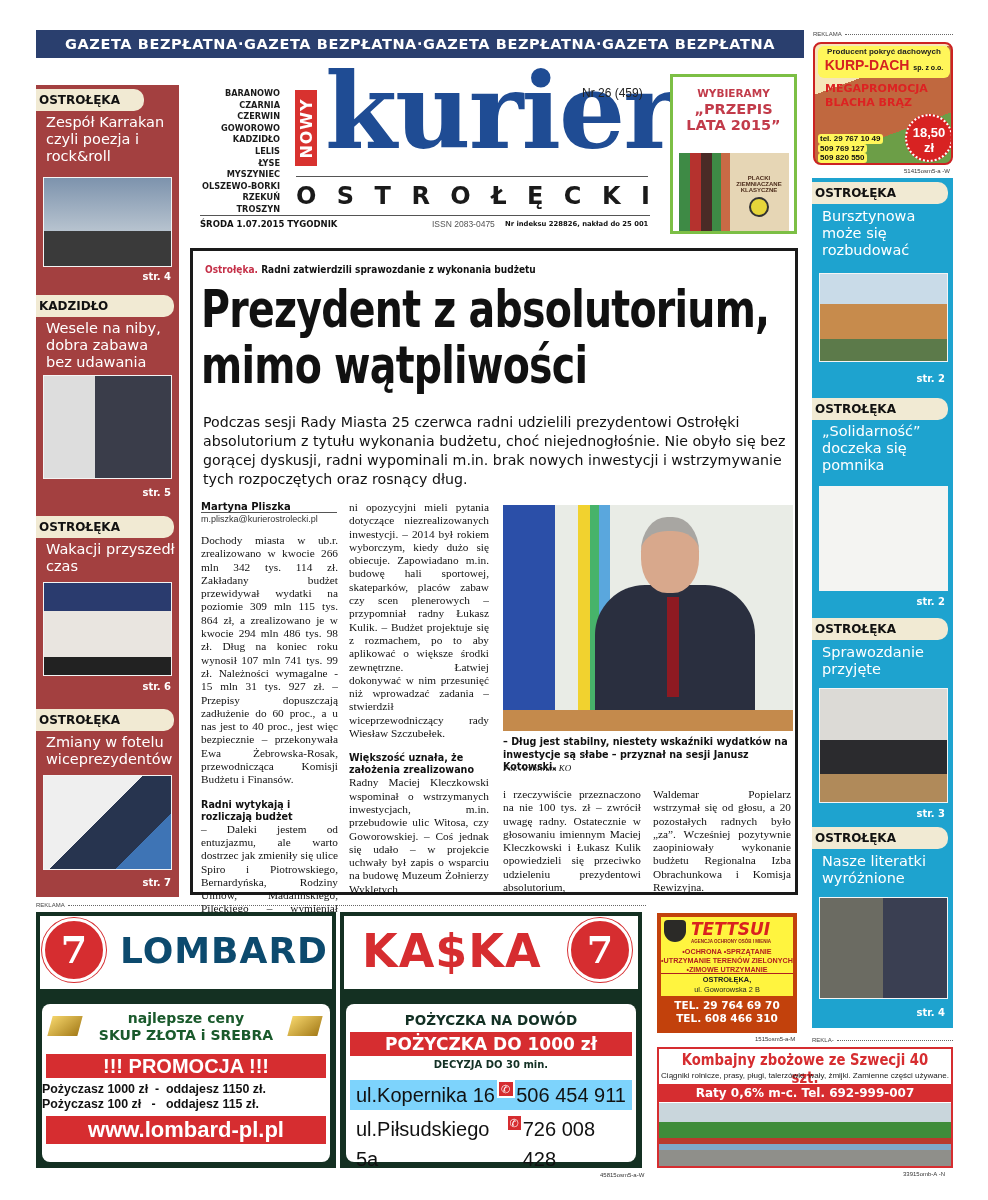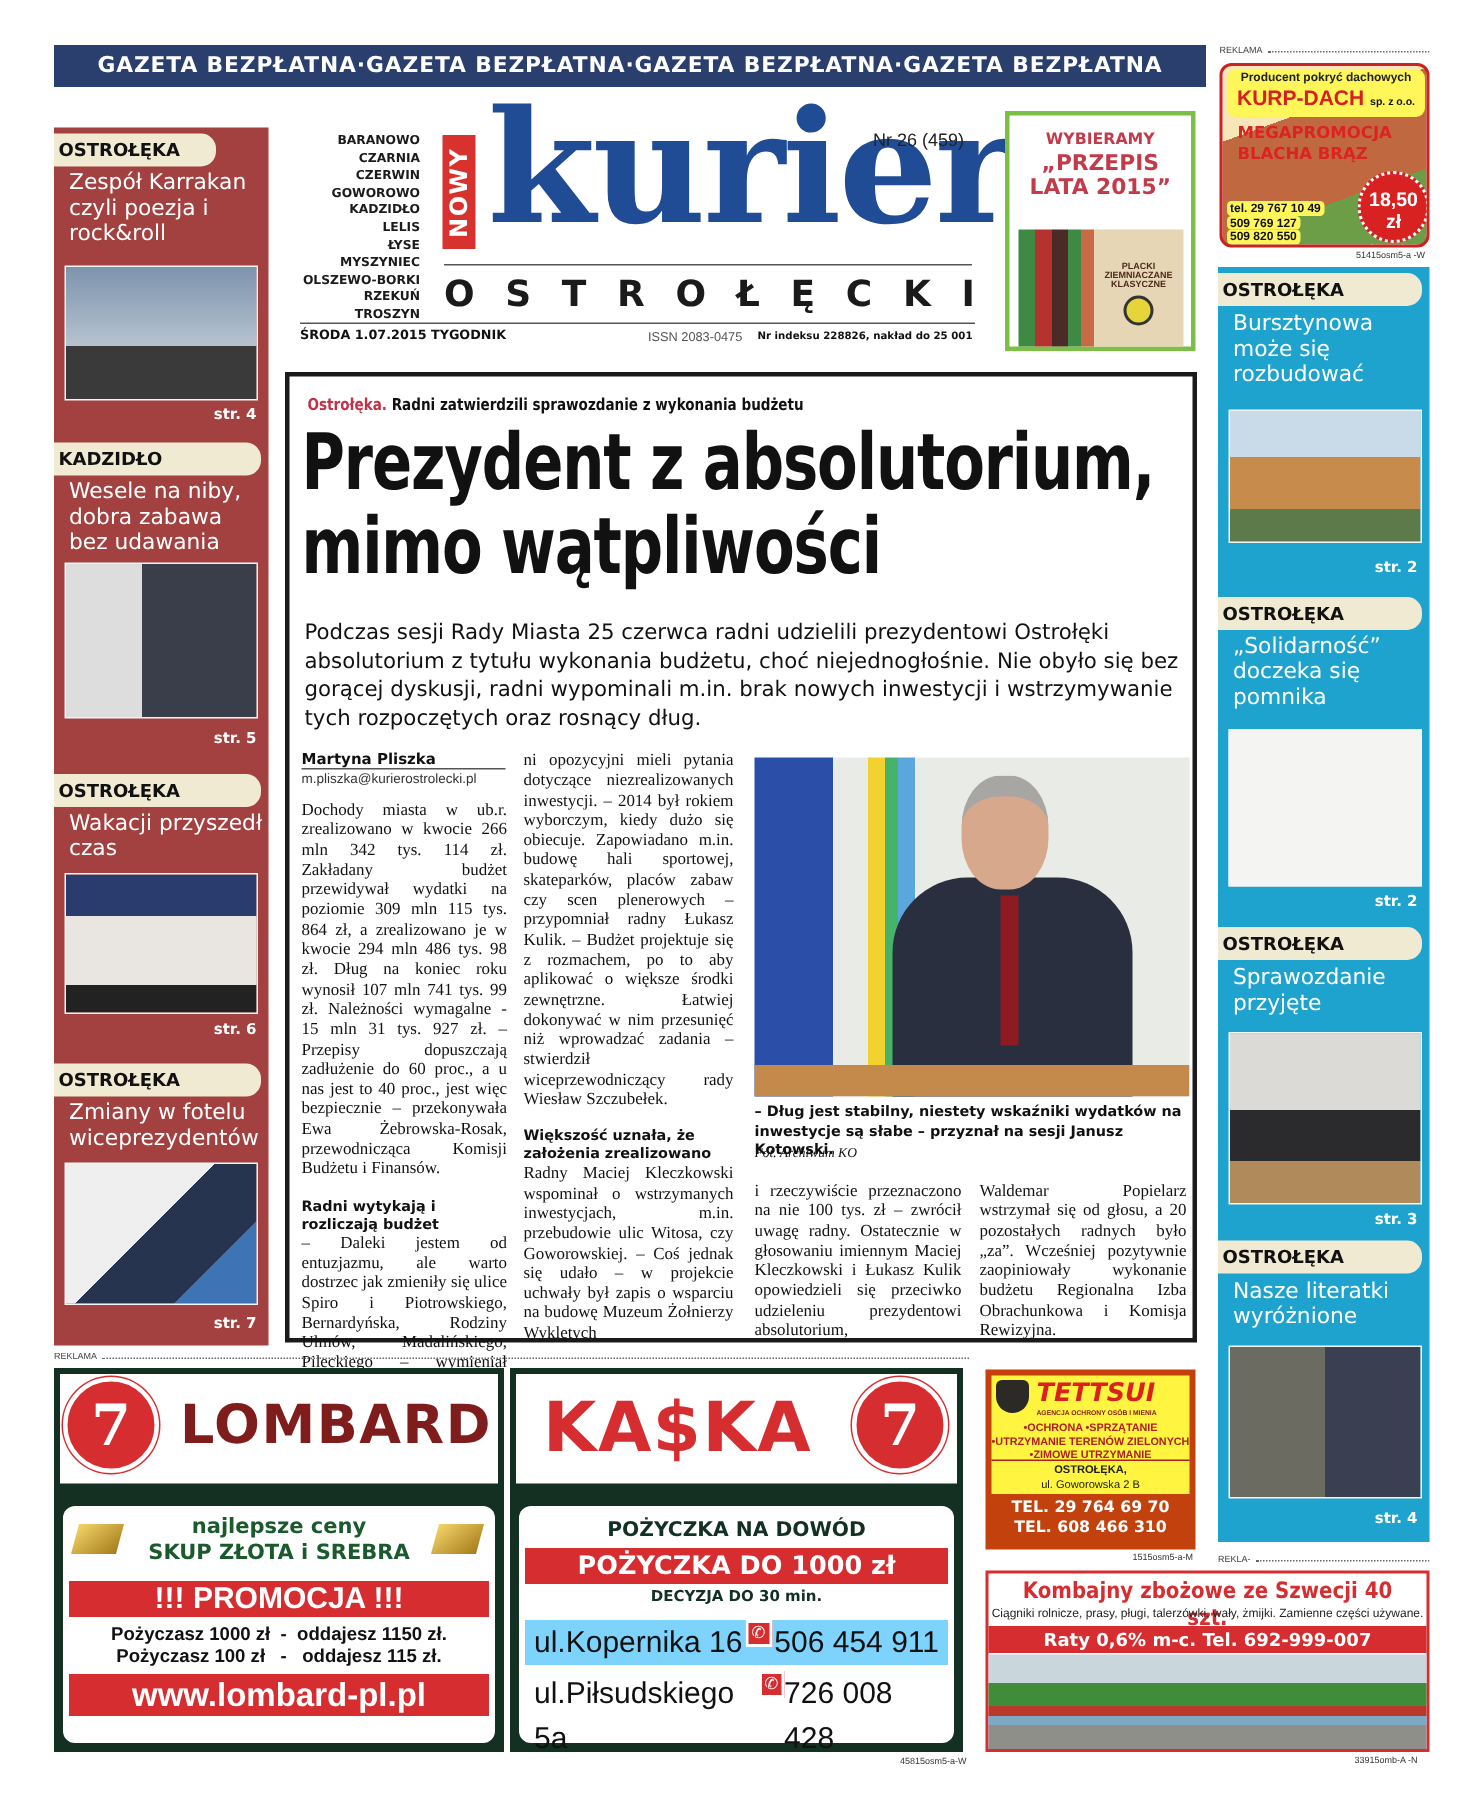--- a/index.html
+++ b/index.html
@@ -63,27 +63,27 @@
 .photo-main .head{position:absolute;left:138px;top:12px;width:58px;height:76px;background:#d8a88c;border-radius:45%;border-top:14px solid #a8a6a2}
 .photo-main .tie{position:absolute;left:164px;top:92px;width:12px;height:100px;background:#8e1a22}
 .photo-main .podium{position:absolute;left:0;top:205px;width:290px;height:21px;background:#c48a4c}
 .caption{position:absolute;left:310px;top:485px;width:292px;font-family:"DejaVu Sans",sans-serif;font-weight:bold;font-size:9.6px;line-height:12.5px}
 .fot{position:absolute;left:310px;top:512px;font-family:"Liberation Serif",serif;font-style:italic;font-size:9px}
 
 .lombard{left:36px;top:912px;width:300px;height:256px;background:#143022;padding:4px}
 .lombard .top{position:absolute;left:4px;top:4px;width:292px;height:73px;background:#fff}
 .badge7{position:absolute;width:64px;height:64px;border-radius:50%;background:#d62d30;border:3px solid #fff;box-shadow:0 0 0 1px #d62d30;color:#fff;text-align:center}
 .badge7 .n{font-family:"DejaVu Serif",serif;font-weight:bold;font-size:38px;line-height:58px;display:block}
-.lombard .name{position:absolute;left:80px;top:14px;font-family:"DejaVu Sans",sans-serif;font-weight:bold;font-size:36px;color:#7f1d1d;letter-spacing:1px}
+.lombard .name{position:absolute;left:80px;top:14px;font-family:"DejaVu Sans",sans-serif;font-weight:bold;font-size:36px;color:#0c4a6e;letter-spacing:1px}
 .lombard .box{position:absolute;left:6px;top:92px;width:288px;height:158px;background:#fff;border-radius:8px}
 .lombard .skup{text-align:center;color:#1a5a2c;font-family:"DejaVu Sans",sans-serif;font-weight:bold;font-size:14px;line-height:17px;margin-top:6px}
 .gold{position:absolute;width:30px;height:20px;background:linear-gradient(135deg,#f4d46a,#a57c1a);transform:skew(-15deg);top:12px}
 .redbar{background:#d62d30;color:#fff;text-align:center;font-weight:bold}
 .lombard .promo{position:absolute;left:4px;top:50px;width:280px;height:24px;font-size:20px;line-height:24px}
-.lombard .lines{position:absolute;left:0;top:78px;width:288px;text-align:center;font-weight:bold;font-size:12.4px;line-height:15px}
+.lombard .lines{position:absolute;left:0;top:78px;width:288px;text-align:left;font-weight:bold;font-size:12.4px;line-height:15px}
 .lombard .www{position:absolute;left:4px;top:112px;width:280px;height:28px;font-size:22px;line-height:28px}
 .kaska{left:340px;top:912px;width:302px;height:256px;background:#143022}
 .kaska .top{position:absolute;left:4px;top:4px;width:294px;height:73px;background:#fff}
 .kaska .name{position:absolute;left:18px;top:8px;font-family:"DejaVu Sans",sans-serif;font-weight:bold;font-size:46px;color:#d62d30;letter-spacing:1px}
 .kaska .box{position:absolute;left:6px;top:92px;width:290px;height:158px;background:#fff;border-radius:8px}
 .kaska .l1{position:absolute;left:0;top:8px;width:290px;text-align:center;font-family:"DejaVu Sans",sans-serif;font-weight:bold;font-size:13.5px;color:#123024}
 .kaska .l2{position:absolute;left:4px;top:28px;width:282px;height:24px;font-size:17px;line-height:24px;font-family:"DejaVu Sans",sans-serif}
 .kaska .l3{position:absolute;left:0;top:55px;width:290px;text-align:center;font-family:"DejaVu Sans",sans-serif;font-weight:bold;font-size:10px;color:#123024}
 .kaska .addr{position:absolute;left:4px;width:282px;height:30px;font-size:20px;line-height:30px;display:flex;justify-content:space-between;padding:0 6px;transform-origin:left}
 .kaska .addr.a1{top:76px;background:#7dd3fc;color:#111}

